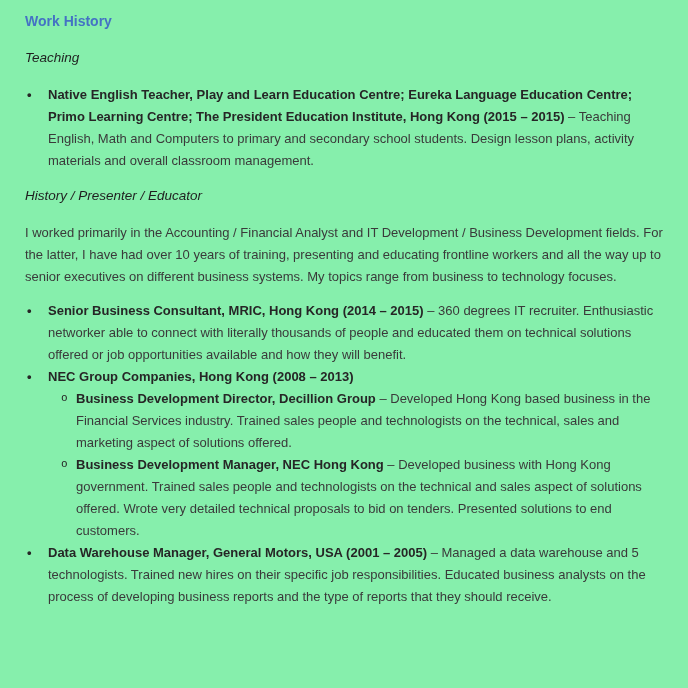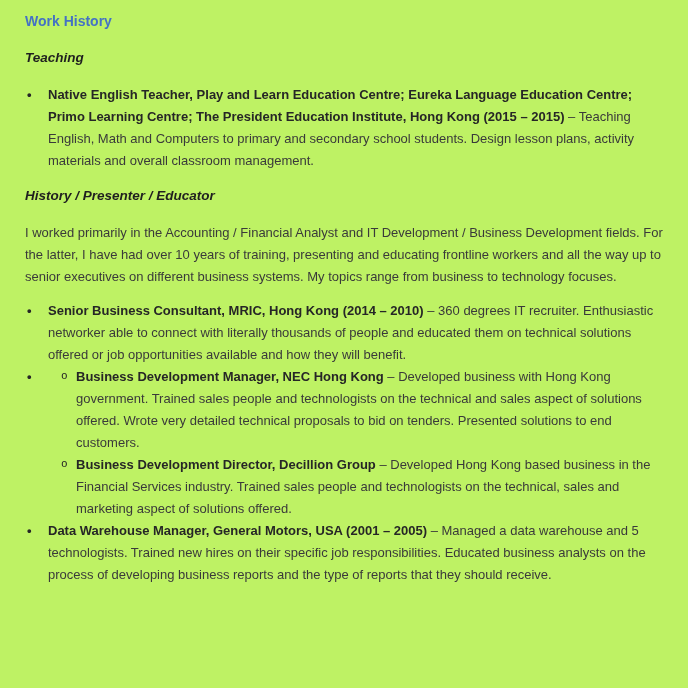--- a/index.html
+++ b/index.html
@@ -1,36 +1,36 @@
 <!DOCTYPE html>
 <html><head>
 <meta charset="utf-8">
 <style>
   html, body { margin: 0; padding: 0; background: #ffffff; }
   .page {
     width: 688px;
     height: 688px;
     box-sizing: border-box;
     overflow: hidden;
-    background: #bef264;
+    background: #86efac;
     padding: 8px 18px 0 25px;
     font-family: "Liberation Sans", sans-serif;
     font-size: 13px;
     line-height: 22px;
     color: #3a3a3a;
   }
   .doc-title {
     font-size: 14px;
     font-weight: bold;
     color: #4472C4;
     margin: 2px 0 15px 0;
   }
   .section-heading {
     font-size: 13.5px;
-    font-weight: bold;
+    font-weight: normal;
     font-style: italic;
     color: #1f1f1f;
     margin: 13px 0 15px 0;
   }
   .para {
     margin: 0 0 12px 0;
   }
   ul.l1 {
     list-style: none;
     margin: 0 0 12px 0;
@@ -80,23 +80,23 @@
 
   <ul class="l1">
     <li><span class="b">Native English Teacher, Play and Learn Education Centre; Eureka Language Education Centre; Primo Learning Centre; The President Education Institute, Hong Kong (2015 – 2015)</span><span> – Teaching English, Math and Computers to primary and secondary school students. Design lesson plans, activity materials and overall classroom management.</span></li>
   </ul>
 
   <div class="section-heading">History / Presenter / Educator</div>
 
   <p class="para">I worked primarily in the Accounting / Financial Analyst and IT Development / Business Development fields.  For the latter, I have had over 10 years of training, presenting and educating frontline workers and all the way up to senior executives on different business systems.  My topics range from business to technology focuses.</p>
 
   <ul class="l1">
-    <li><span class="b">Senior Business Consultant, MRIC, Hong Kong (2014 – 2010)</span><span> – 360 degrees IT recruiter. Enthusiastic networker able to connect with literally thousands of people and educated them on technical solutions offered or job opportunities available and how they will benefit.</span></li>
-    <li>
+    <li><span class="b">Senior Business Consultant, MRIC, Hong Kong (2014 – 2015)</span><span> – 360 degrees IT recruiter. Enthusiastic networker able to connect with literally thousands of people and educated them on technical solutions offered or job opportunities available and how they will benefit.</span></li>
+    <li><span class="b">NEC Group Companies, Hong Kong (2008 – 2013)</span>
       <ul class="l2">
+        <li><span class="b">Business Development Director, Decillion Group</span><span> – Developed Hong Kong based business in the Financial Services industry. Trained sales people and technologists on the technical, sales and marketing aspect of solutions offered.</span></li>
         <li><span class="b">Business Development Manager, NEC Hong Kong</span><span> – Developed business with Hong Kong government. Trained sales people and technologists on the technical and sales aspect of solutions offered. Wrote very detailed technical proposals to bid on tenders. Presented solutions to end customers.</span></li>
-        <li><span class="b">Business Development Director, Decillion Group</span><span> – Developed Hong Kong based business in the Financial Services industry. Trained sales people and technologists on the technical, sales and marketing aspect of solutions offered.</span></li>
       </ul>
     </li>
     <li><span class="b">Data Warehouse Manager, General Motors, USA (2001 – 2005)</span><span> – Managed a data warehouse and 5 technologists. Trained new hires on their specific job responsibilities. Educated business analysts on the process of developing business reports and the type of reports that they should receive.</span></li>
   </ul>
 
 </div>
 
 </body></html>

